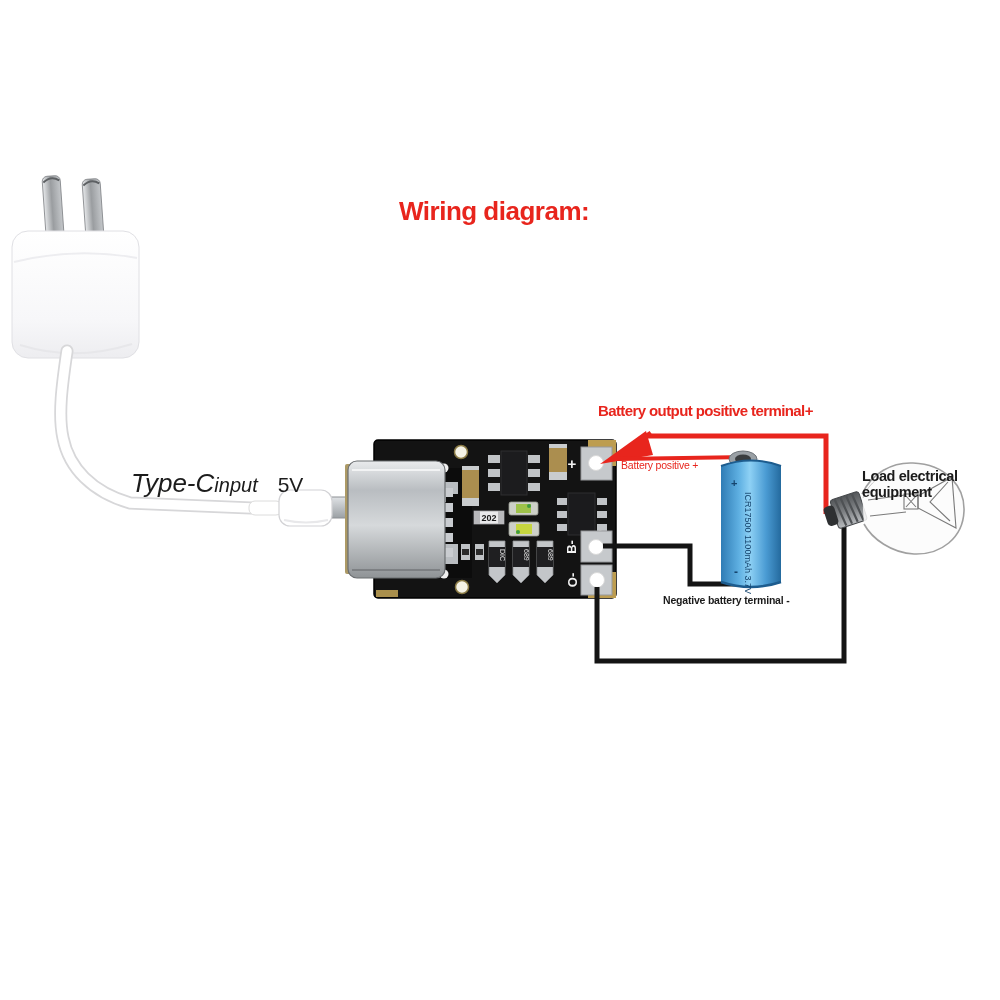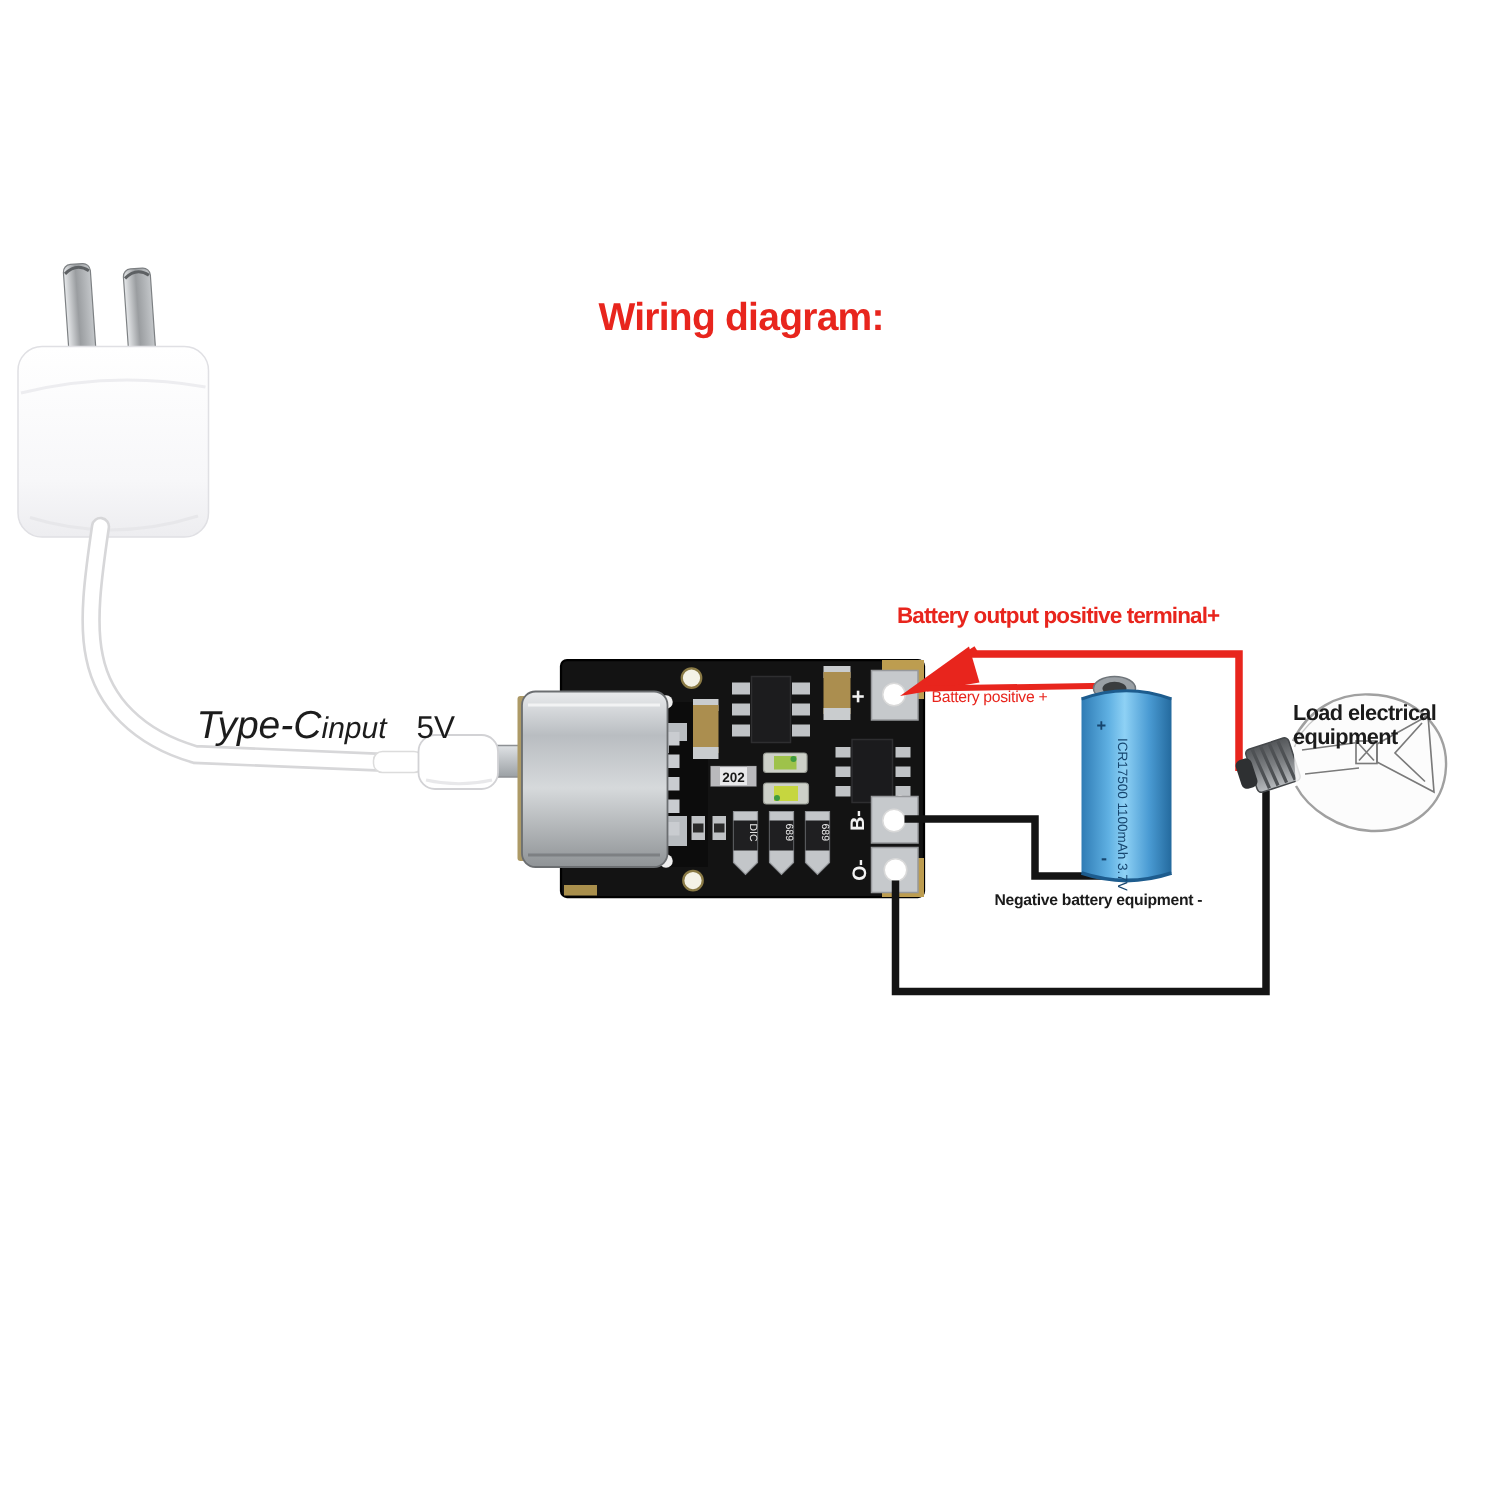--- a/index.html
+++ b/index.html
@@ -267,16 +267,16 @@
 
 <div class="lbl pos-label">Battery output positive terminal+</div>
 
 <div class="lbl battpos-label">Battery positive +</div>
 
 <div class="load-label">
   <div>Load electrical</div>
   <div>equipment</div>
 </div>
 
-<div class="lbl negterm-label">Negative battery equipment -</div>
+<div class="lbl negterm-label">Negative battery terminal -</div>
 
 
 </div>
 
 </body></html>

